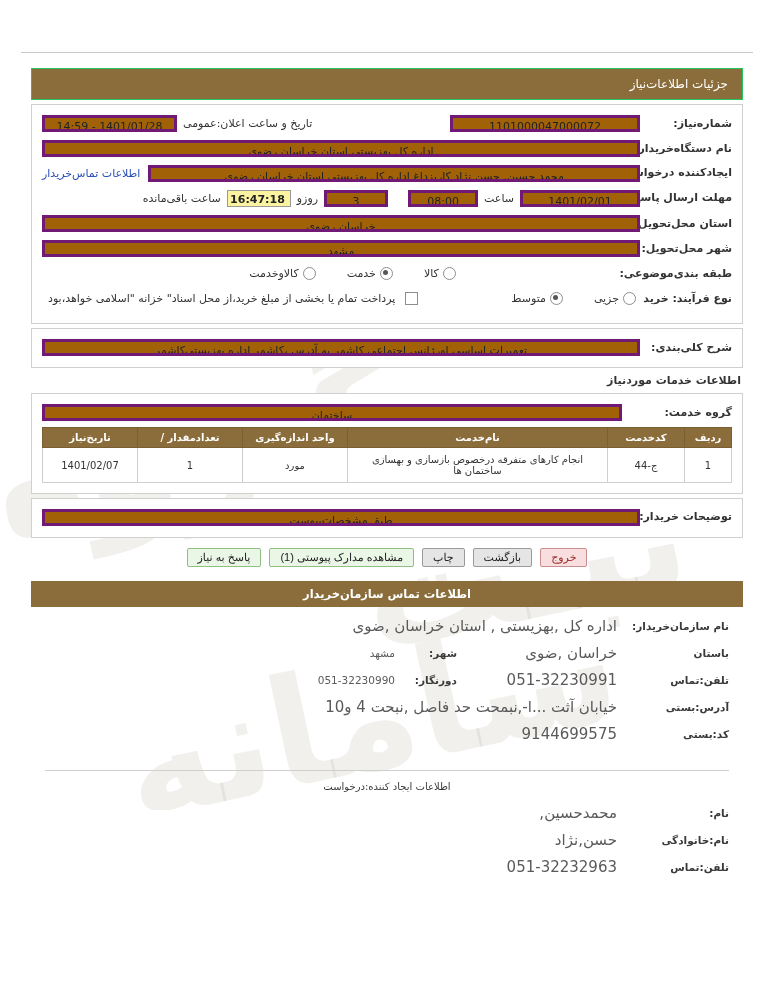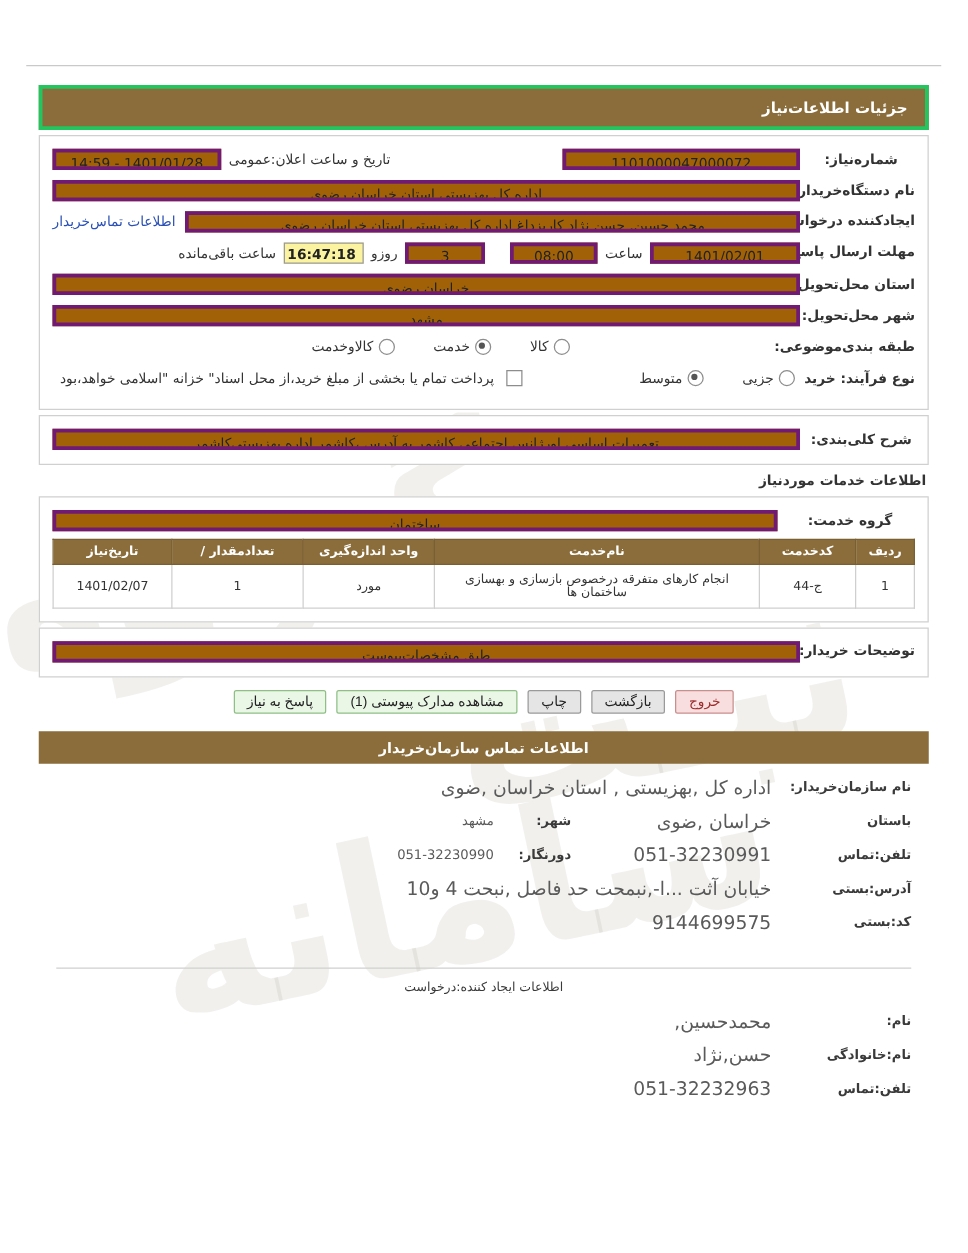--- a/index.html
+++ b/index.html
@@ -48,42 +48,41 @@
     position: absolute;
     right: 31px; left: 31px; top: 68px;
   }
   .header-bar {
     background: #8a6d3b;
     color: #ffffff;
     height: 30px;
     line-height: 30px;
     padding: 0 14px;
     font-size: 12px;
-    border: 3px solid #22c55e;
-    font-weight: bold;
+    border: 1px solid #22c55e;
   }
   .panel {
     border: 1px solid #d0d0d0;
     background: #fff;
     padding: 8px 10px 10px 10px;
     margin-top: 4px;
   }
   .row {
     display: flex;
     align-items: center;
     margin-bottom: 5px;
     min-height: 20px;
   }
   .lbl {
     font-size: 11px;
     color: #333;
     font-weight: bold;
     white-space: nowrap;
     padding-left: 6px;
-    text-align: center;
+    text-align: right;
   }
   .lbl.w1 { width: 86px; }
   .lbl.w2 { width: 104px; }
   .fld {
     border: 3px solid #701a75;
     background: #a16207;
     height: 17px;
     line-height: 17px;
     font-size: 11px;
     color: #222;

